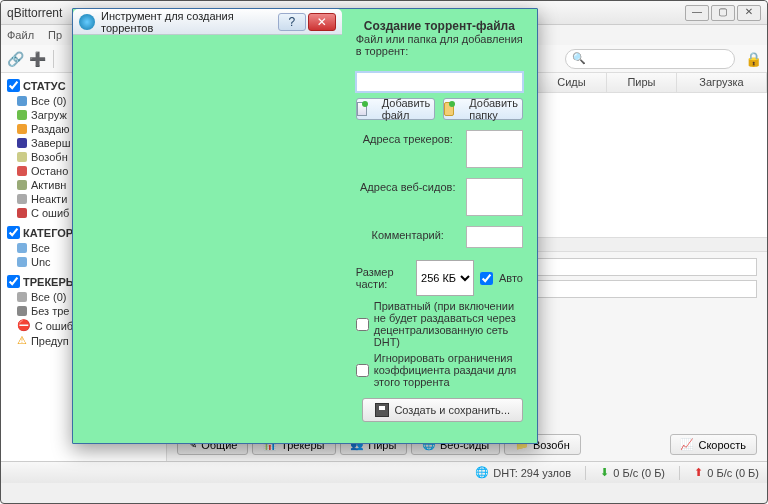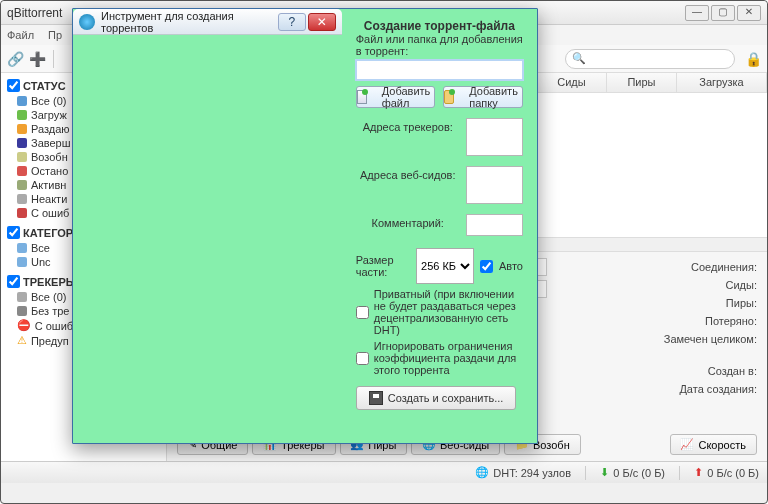--- a/index.html
+++ b/index.html
@@ -53,31 +53,31 @@
 .dialog { position:absolute; left:72px; top:8px; width:466px; height:436px; background:#86efac; border:1px solid #3a6ea5; border-radius:1px; box-shadow:0 6px 20px rgba(0,0,0,0.4); display:flex; flex-direction:row; }
 .dlg-title { height:26px; background:linear-gradient(#fefefe,#dfe7f0); border-radius:5px 5px 0 0; display:flex; align-items:center; padding:0 6px; border-bottom:1px solid #bcc; }
 .dlg-title .icon { width:16px; height:16px; margin-right:6px; background:radial-gradient(circle,#6cf,#17a); border-radius:50%; }
 .dlg-title .t { flex:1; color:#222; }
 .dlg-btns { display:flex; gap:2px; }
 .dlg-btn { width:28px; height:18px; border-radius:3px; text-align:center; line-height:16px; font-size:12px; cursor:pointer; }
 .dlg-help{background:linear-gradient(#eaf3fb,#cde);border:1px solid #9ac;color:#246}
 .dlg-close{background:linear-gradient(#e88,#c33);border:1px solid #a22;color:#fff}
 .dlg-body { flex:1; padding:10px 14px; display:flex; flex-direction:column; color:#333; }
 .dlg-h { text-align:center; font-weight:bold; font-size:12px; }
-.dlg-lbl { margin-bottom:3px; }
+.dlg-lbl { margin-bottom:15px; }
 .dlg-input { width:100%; height:20px; border:1px solid #7a9acb; background:#fff; padding:0 4px; outline:2px solid #b7d4f5; outline-offset:-1px; }
 .btn-row { display:flex; gap:8px; margin-top:6px; }
 .wide-btn { flex:1; height:22px; border:1px solid #9ab; border-radius:3px; background:linear-gradient(#f5faff,#dbeaf8); cursor:pointer; display:flex; align-items:center; justify-content:center; gap:15px; }
 .field-row { display:flex; align-items:flex-start; gap:6px; margin-top:10px; }
 .field-row label { width:104px; text-align:center; padding-top:3px; color:#333; }
 .field-row .area { flex:1; height:38px; background:#fff; border:1px solid #b5b5b5; }
 .piece-row { display:flex; align-items:center; gap:6px; margin-top:12px; }
 .piece-row select { height:36px; border:1px solid #aaa; background:#fff; }
 .chk-row { display:flex; align-items:center; gap:5px; margin-top:4px; }
-.dlg-bot { display:flex; justify-content:flex-start; gap:0; margin-top:10px; }
+.dlg-bot { display:flex; justify-content:flex-end; gap:0; margin-top:10px; }
 .dlg-bot .btn { height:24px; padding:0 12px; border:1px solid #aaa; border-radius:3px; background:linear-gradient(#fcfcfc,#e6e6e6); display:flex; align-items:center; gap:5px; cursor:pointer; }
 .ico { width:14px; height:14px; display:inline-block; }
 .ico-file{background:linear-gradient(#fff,#dde);border:1px solid #89a;position:relative}.ico-file::after{content:'';position:absolute;right:-2px;top:-2px;width:6px;height:6px;background:#4b4;border-radius:50%}
 .ico-folder{background:#f3ce74;border:1px solid #c9a02f;border-radius:2px;position:relative}.ico-folder::after{content:'';position:absolute;right:-2px;top:-2px;width:6px;height:6px;background:#4b4;border-radius:50%}
 .ico-save{background:#555;border:1px solid #333;position:relative}.ico-save::after{content:'';position:absolute;left:3px;top:2px;width:6px;height:4px;background:#fff}
 .ico-cancel{width:13px;height:13px;border-radius:50%;background:#d33;border:1px solid #a11;position:relative}.ico-cancel::after{content:'';position:absolute;left:2px;top:5px;width:8px;height:2px;background:#fff}
 </style>
 </head>
 <body>
 
@@ -205,30 +205,20 @@
                 <div class="val"></div>
               </div>
             <div class="dp-row">
                 <label>Веб-сиды:</label>
                 <div class="val"></div>
               </div>
             <div style="height:60px"></div>
             <div class="dp-row">
                 <label>Комментарий:</label>
               </div>
-          </div>
-          <div class="dp-right">
-            <div>Соединения:</div>
-            <div>Сиды:</div>
-            <div>Пиры:</div>
-            <div>Потеряно:</div>
-            <div>Замечен целиком:</div>
-            <div style="height:14px"></div>
-            <div>Создан в:</div>
-            <div>Дата создания:</div>
           </div>
         </div>
         <div class="tabs-bot">
           <div class="tab-btn">
               <span>✎</span>
               <span>Общие</span>
             </div>
           <div class="tab-btn">
               <span>📊</span>
               <span>Трекеры</span>

